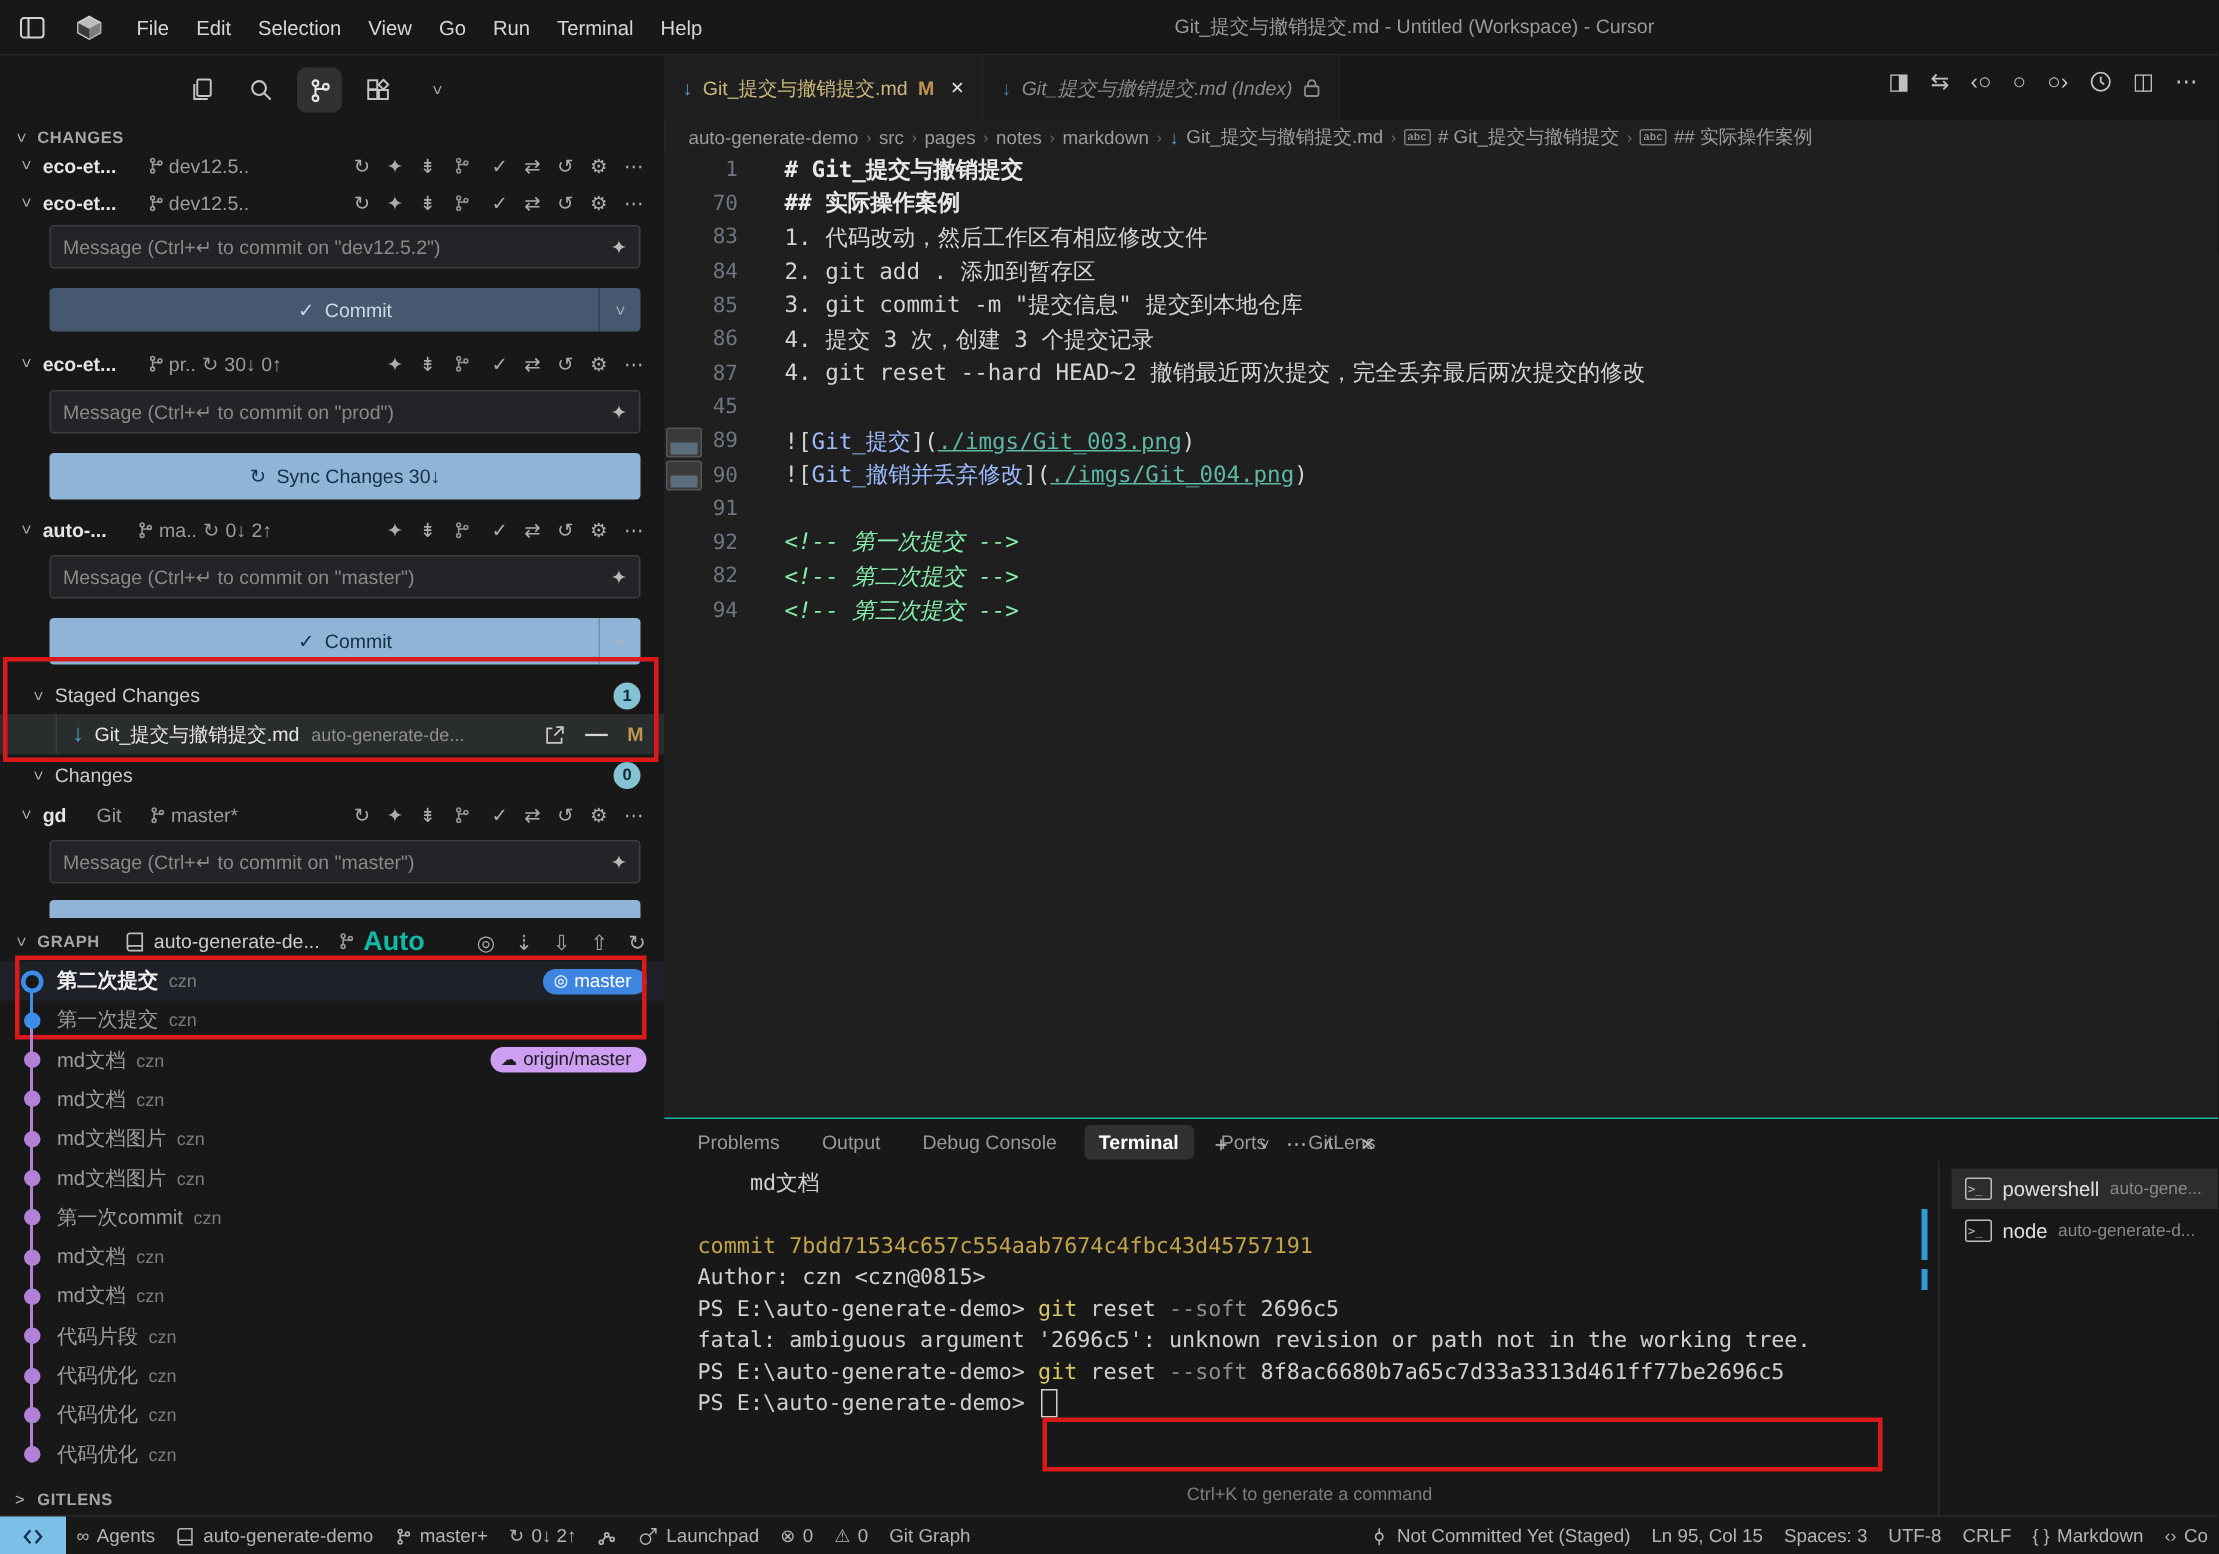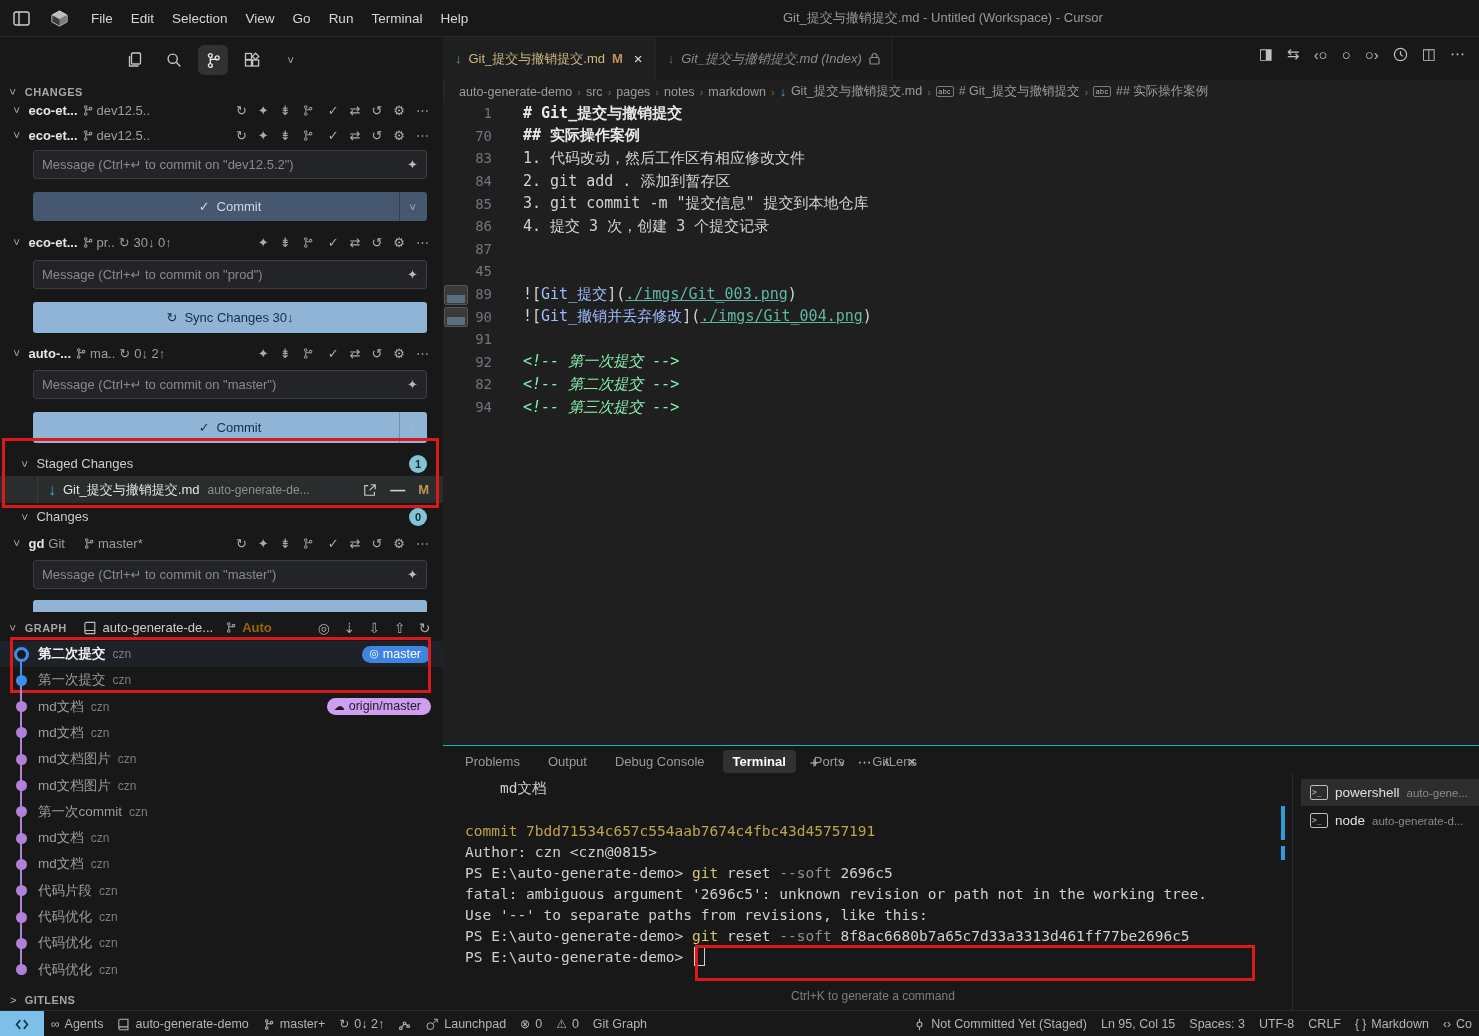--- a/index.html
+++ b/index.html
@@ -16,21 +16,21 @@
   
   #sidebar{left:0;top:37px;width:443px;height:973px;background:#181818;border-right:1px solid #2a2a2a;}
   #side-toolbar{position:absolute;left:120px;top:8px;display:flex;gap:9px;align-items:center;}
   .side-tool{width:30px;height:30px;display:flex;align-items:center;justify-content:center;border-radius:6px;color:#c5c5c5;}
   .side-tool.active{background:#313131;}
   .sec-hdr{position:absolute;left:0;width:443px;display:flex;align-items:center;color:#a6a6a6;
     font-size:11px;font-weight:700;letter-spacing:.4px;}
   .chev{display:inline-block;font-size:11px;color:#b5b5b5;transform:rotate(90deg);font-weight:400;}
   .chev.closed{transform:rotate(0deg);}
   .repo-row{position:absolute;left:0;width:443px;display:flex;align-items:center;font-size:13px;color:#cccccc;}
-  .repo-name{font-weight:700;color:#e6e6e6;margin-right:4px;white-space:nowrap;}
+  .repo-name{font-weight:700;color:#e6e6e6;margin-right:20px;white-space:nowrap;}
   .repo-sub{color:#9d9d9d;margin-right:4px;white-space:nowrap;}
   .row-acts{margin-left:auto;display:flex;gap:11px;align-items:center;margin-right:14px;color:#b9b9b9;font-size:13px;}
   .row-acts span{opacity:.92;}
   .msg-input{position:absolute;left:33px;width:394px;height:29px;background:#232428;border:1px solid #3a3d41;
     border-radius:3px;display:flex;align-items:center;font-size:13px;color:#8a8a8a;padding:0 8px;box-sizing:border-box;}
   .msg-input .sparkle{margin-left:auto;color:#b9b9b9;}
   .btn{position:absolute;left:33px;width:394px;height:29px;border-radius:3px;display:flex;align-items:center;
     justify-content:center;font-size:13px;}
   .btn .split{position:absolute;right:0;top:0;width:27px;height:100%;border-left:1px solid rgba(0,0,0,.28);
     display:flex;align-items:center;justify-content:center;}
@@ -401,21 +401,21 @@
             <path d="M4 1.5h9.5v13H4a1.8 1.8 0 0 1 0-3.6h9.5M4 1.5a1.8 1.8 0 0 0-1.8 1.8v9.5"></path>
           </svg>
         </span>
       <span style="margin-left:6px;font-size:13px;font-weight:400;color:#cccccc;letter-spacing:0;">auto-generate-de...</span>
       <span class="branch-ic" style="margin-left:12px;"><svg width="12" height="13" viewBox="0 0 16 16" fill="none" stroke="#9d9d9d" stroke-width="1.4" style="display:inline-block;vertical-align:-2px;margin-right:3px;">
             <circle cx="5" cy="3.3" r="1.7"></circle>
             <circle cx="5" cy="12.7" r="1.7"></circle>
             <circle cx="11.5" cy="5.5" r="1.7"></circle>
             <path d="M5 5v6M5 8c0-1.8 4-1 6.3-1"></path>
           </svg></span>
-      <span style="margin-left:2px;font-size:13px;font-weight:700;color:#a16207;letter-spacing:0;">Auto</span>
+      <span style="margin-left:2px;font-size:18px;font-weight:700;color:#14b8a6;letter-spacing:0;">Auto</span>
       <span style="margin-left:auto;margin-right:12px;display:flex;gap:13px;color:#a9a9a9;font-size:14px;font-weight:400;">
         <span>◎</span>
         <span>⇣</span>
         <span>⇩</span>
         <span>⇧</span>
         <span>↻</span>
       </span>
     </div>
     <div id="graph-list">
         <div class="graph-row first" style="top: 604px;">
@@ -579,20 +579,21 @@
       <div class="cline">
         <span class="ln">85</span>
         <span class="ctext" style="position: relative;"><span class="seg-t">3. git commit -m "提交信息" 提交到本地仓库</span></span>
       </div>
       <div class="cline">
         <span class="ln">86</span>
         <span class="ctext" style="position: relative;"><span class="seg-t">4. 提交 3 次，创建 3 个提交记录</span></span>
       </div>
       <div class="cline">
         <span class="ln">87</span>
+        <span class="ctext" style="position: relative;"><span class="seg-t">4. git reset --hard HEAD~2 撤销最近两次提交，完全丢弃最后两次提交的修改</span></span>
       </div>
       <div class="cline">
         <span class="ln">45</span>
         <span class="ctext" style="position: relative;"></span>
       </div>
       <div class="cline">
         <span class="thumb"></span>
         <span class="ln">89</span>
         <span class="ctext" style="position: relative;"><span class="seg-t">![</span><span class="seg-md-link">Git_提交</span><span class="seg-t">](</span><span class="seg-md-url">./imgs/Git_003.png</span><span class="seg-t">)</span></span>
       </div>
@@ -635,21 +636,20 @@
       <span class="chev" style="transform:rotate(-90deg);">&gt;</span>
       <span>×</span>
     </div>
     <div id="term">
         <div class="tline"><span class="tl-w">    md文档</span></div>
         <div class="tline"></div>
         <div class="tline"><span class="tl-y">commit 7bdd71534c657c554aab7674c4fbc43d45757191</span></div>
         <div class="tline"><span class="tl-w">Author: czn &lt;czn@0815&gt;</span></div>
         <div class="tline"><span class="tl-w">PS E:\auto-generate-demo&gt; </span><span class="tl-cmd">git </span><span class="tl-w">reset </span><span class="tl-param">--soft </span><span class="tl-w">2696c5</span></div>
         <div class="tline"><span class="tl-w">fatal: ambiguous argument '2696c5': unknown revision or path not in the working tree.</span></div>
-        <div class="tline"><span class="tl-w">Use '--' to separate paths from revisions, like this:</span></div>
         <div class="tline"><span class="tl-w">PS E:\auto-generate-demo&gt; </span><span class="tl-cmd">git </span><span class="tl-w">reset </span><span class="tl-param">--soft </span><span class="tl-w">8f8ac6680b7a65c7d33a3313d461ff77be2696c5</span></div>
         <div class="tline"><span class="tl-w">PS E:\auto-generate-demo&gt; </span><span class="tcaret"></span></div>
       </div>
     <div id="term-hint">Ctrl+K to generate a command</div>
     <div id="term-divider"></div>
     <div id="term-list">
         <div class="term-item sel" style="top: 33px;">
           <span class="shicon">&gt;_</span>
           <span class="tname">powershell</span>
           <span class="tdesc">auto-gene...</span>

